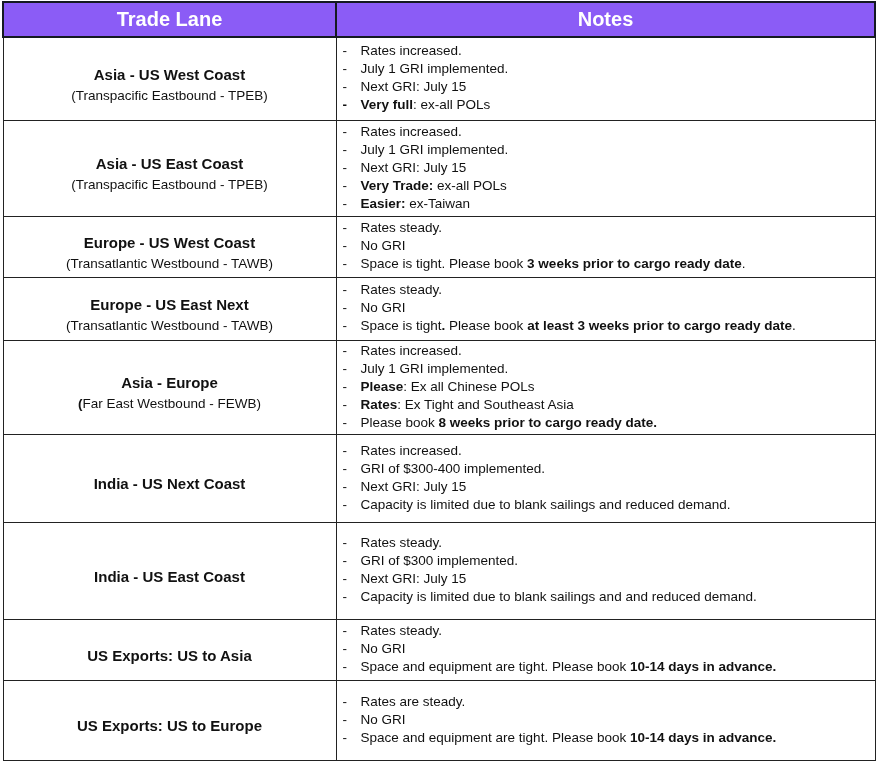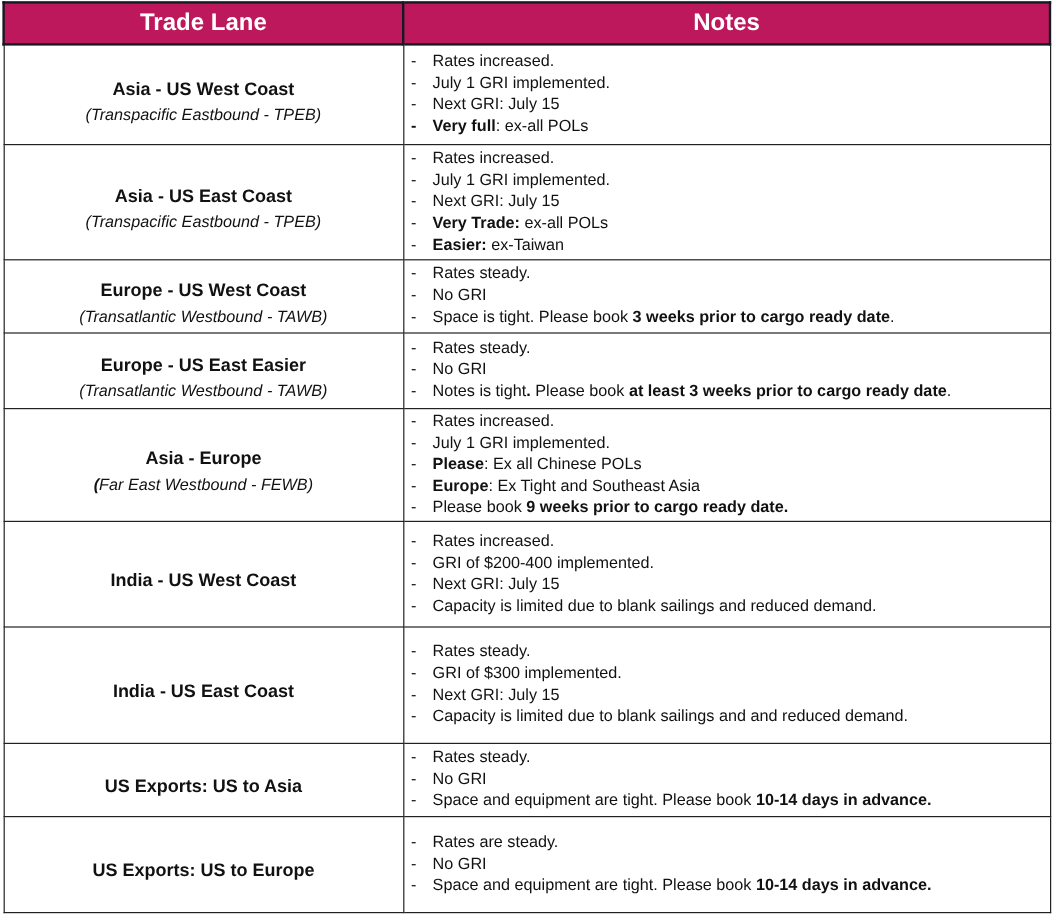--- a/index.html
+++ b/index.html
@@ -1,25 +1,25 @@
 <!DOCTYPE html>
 <html><head>
   <meta charset="utf-8">
   <style>
     html, body { margin:0; padding:0; background:#ffffff; }
     body { width:877px; height:764px; position:relative; overflow:hidden;
            font-family:"Liberation Sans", sans-serif; color:#111; }
     table { position:absolute; left:2px; top:1px; width:872px; border-collapse:collapse; table-layout:fixed; }
     col.c1 { width:333px; } col.c2 { width:539px; }
-    th { background:#be185d; color:#fff; font-weight:bold; font-size:20px; height:33px; padding:0;
+    th { background:#8b5cf6; color:#fff; font-weight:bold; font-size:20px; height:33px; padding:0;
          border:2px solid #151a22; text-align:center; vertical-align:middle; }
     td { border:1.5px solid #222; padding:0; }
     td.lane { text-align:center; vertical-align:middle; }
     td.lane .name { font-weight:bold; font-size:15px; line-height:22px;margin-top:12px; }
-    td.lane .sub { font-size:13.5px; line-height:20px;font-style:italic; }
+    td.lane .sub { font-size:13.5px; line-height:20px; }
     td.notes { vertical-align:middle; padding:1px 0 2px 6px; }
     ul { list-style:none; margin:0; padding:0; }
     li { font-size:13.5px; line-height:18px; position:relative; padding-left:18px; white-space:nowrap; }
     li .dash { position:absolute; left:0; top:0; }
     li .dash.b { font-weight:bold; }
     b { font-weight:bold; }
   </style>
 </head>
 <body>
 
@@ -72,54 +72,54 @@
         <td class="notes">
           <ul>
             <li><span class="dash">-</span><span>Rates steady.</span></li>
             <li><span class="dash">-</span><span>No GRI</span></li>
             <li><span class="dash">-</span><span>Space is tight. Please book </span><b>3 weeks prior to cargo ready date</b><span>.</span></li>
           </ul>
         </td>
       </tr>
       <tr style="height: 63px;">
         <td class="lane">
-          <div class="name">Europe - US East Easier</div>
+          <div class="name">Europe - US East Next</div>
           <div class="sub"><span>(Transatlantic Westbound - TAWB)</span></div>
         </td>
         <td class="notes">
           <ul>
             <li><span class="dash">-</span><span>Rates steady.</span></li>
             <li><span class="dash">-</span><span>No GRI</span></li>
-            <li><span class="dash">-</span><span>Notes is tight</span><b>.</b><span> Please book </span><b>at least 3 weeks prior to cargo ready date</b><span>.</span></li>
+            <li><span class="dash">-</span><span>Space is tight</span><b>.</b><span> Please book </span><b>at least 3 weeks prior to cargo ready date</b><span>.</span></li>
           </ul>
         </td>
       </tr>
       <tr style="height: 93px;">
         <td class="lane">
           <div class="name">Asia - Europe</div>
           <div class="sub"><b>(</b><span>Far East Westbound - FEWB)</span></div>
         </td>
         <td class="notes">
           <ul>
             <li><span class="dash">-</span><span>Rates increased.</span></li>
             <li><span class="dash">-</span><span>July 1 GRI implemented.</span></li>
             <li><span class="dash">-</span><b>Please</b><span>: Ex all Chinese POLs</span></li>
-            <li><span class="dash">-</span><b>Europe</b><span>: Ex Tight and Southeast Asia</span></li>
-            <li><span class="dash">-</span><span>Please book </span><b>9 weeks prior to cargo ready date.</b></li>
+            <li><span class="dash">-</span><b>Rates</b><span>: Ex Tight and Southeast Asia</span></li>
+            <li><span class="dash">-</span><span>Please book </span><b>8 weeks prior to cargo ready date.</b></li>
           </ul>
         </td>
       </tr>
       <tr style="height: 88px;">
         <td class="lane">
-          <div class="name">India - US West Coast</div>
+          <div class="name">India - US Next Coast</div>
         </td>
         <td class="notes">
           <ul>
             <li><span class="dash">-</span><span>Rates increased.</span></li>
-            <li><span class="dash">-</span><span>GRI of $200-400 implemented.</span></li>
+            <li><span class="dash">-</span><span>GRI of $300-400 implemented.</span></li>
             <li><span class="dash">-</span><span>Next GRI: July 15</span></li>
             <li><span class="dash">-</span><span>Capacity is limited due to blank sailings and reduced demand.</span></li>
           </ul>
         </td>
       </tr>
       <tr style="height: 97px;">
         <td class="lane">
           <div class="name">India - US East Coast</div>
         </td>
         <td class="notes">

